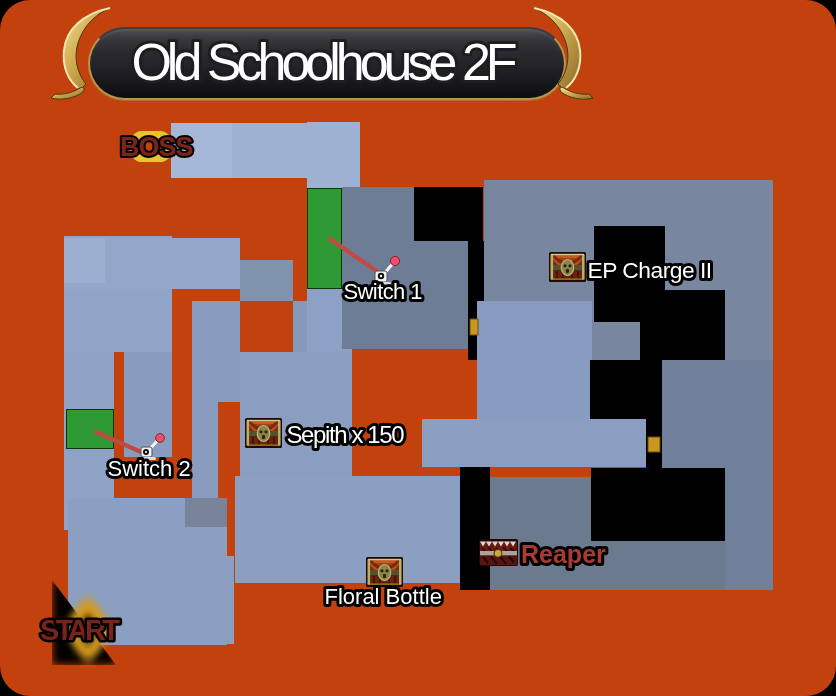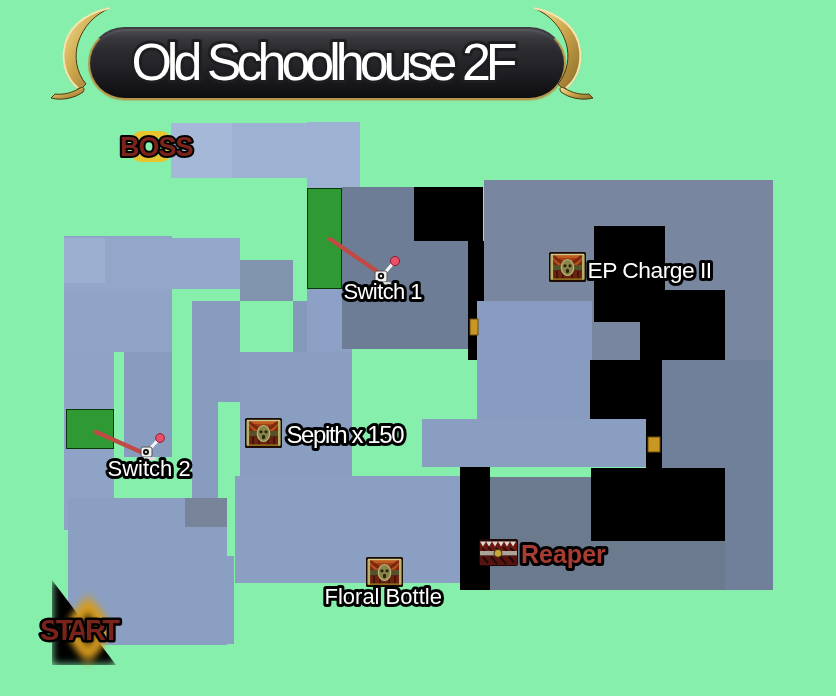--- a/index.html
+++ b/index.html
@@ -1,17 +1,17 @@
 <!DOCTYPE html>
 <html><head>
 <meta charset="utf-8">
 <style>
   html,body{margin:0;padding:0;background:#000;}
-  #stage{position:relative;width:836px;height:696px;background:#86efac;overflow:hidden;
-         font-family:"Liberation Sans", sans-serif;}
+  #stage{position:relative;width:836px;height:696px;background:#c2410c;overflow:hidden;
+         font-family:"Liberation Sans", sans-serif;border-radius:30px;}
   .r{position:absolute;}
   #ovl{position:absolute;left:0;top:0;width:836px;height:696px;}
 </style>
 </head>
 <body>
 <div id="stage">
 
   <div class="r" style="left:64px;top:236px;width:50px;height:294px;background:#8ea3c6;"></div>
   <div class="r" style="left:64px;top:236px;width:108px;height:116px;background:#90a4c7;"></div>
   <div class="r" style="left:64px;top:238px;width:176px;height:51px;background:#93a7ca;"></div>

